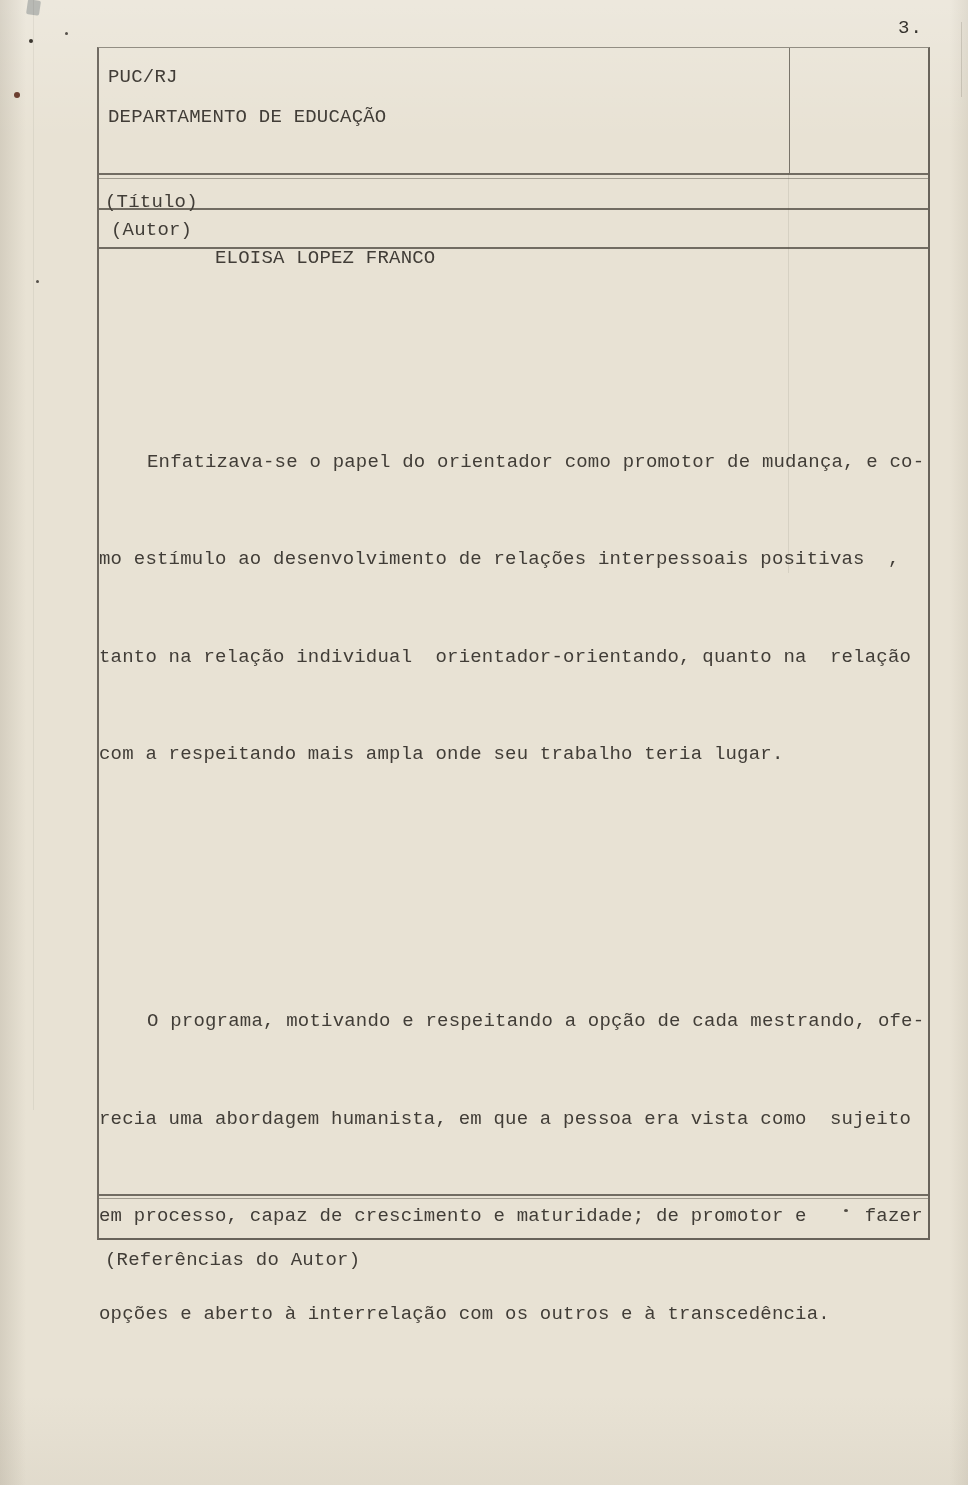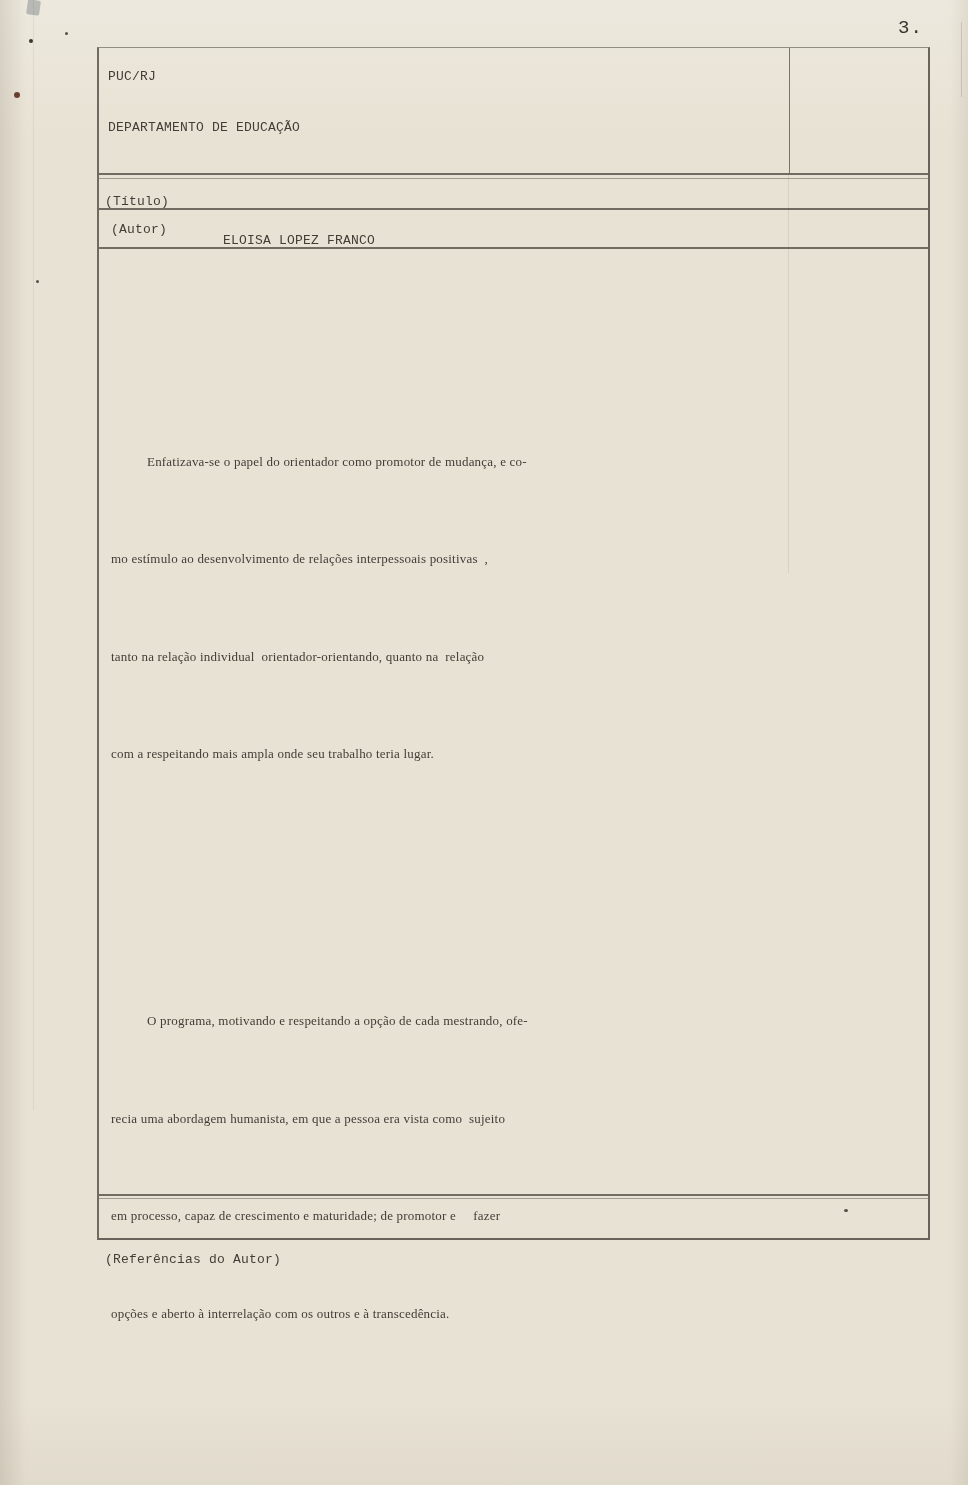--- a/index.html
+++ b/index.html
@@ -8,47 +8,47 @@
     position:relative;width:968px;height:1485px;
     background-color:#e8e2d4;
     background-image:
       linear-gradient(90deg, rgba(110,100,82,.16) 0, rgba(110,100,82,0) 26px),
       linear-gradient(270deg, rgba(110,100,82,.10) 0, rgba(110,100,82,0) 18px),
       linear-gradient(180deg, rgba(255,255,255,.22) 0, rgba(255,255,255,0) 140px),
       linear-gradient(0deg, rgba(110,100,82,.06) 0, rgba(110,100,82,0) 90px);
     font-family:"Liberation Mono","DejaVu Sans Mono",monospace;
     color:#413d37;
   }
-  .tw{font-size:13px;letter-spacing:0.2px;line-height:32.5px;white-space:pre;}
+  .tw{font-size:19px;letter-spacing:0.2px;line-height:32.5px;white-space:pre;}
   .page-num{position:absolute;top:12px;left:898px;font-size:19px;letter-spacing:1px;color:#35322d;}
   
   .form-box{position:absolute;left:97px;top:47px;width:833px;height:1193px;
     border-left:2px solid rgba(73,68,60,.75);
     border-right:2px solid rgba(73,68,60,.8);
     border-top:1.5px solid rgba(73,68,60,.55);
     border-bottom:2px solid rgba(73,68,60,.8);
     box-sizing:border-box;}
   .hline{position:absolute;left:0;right:0;height:0;border-top:2px solid rgba(73,68,60,.75);}
   .hline.thin{border-top:1px solid rgba(73,68,60,.45);}
   .vline{position:absolute;width:0;border-left:1.5px solid rgba(73,68,60,.7);}
   .fold{position:absolute;width:0;border-left:1px solid rgba(60,55,45,.10);}
   .crease{position:absolute;width:0;border-left:1px solid rgba(60,55,45,.07);}
   
   .doc-body{position:absolute;left:0;right:0;top:199px;padding-top:36px;}
-  .para{margin-top:7px;font-family:Liberation Serif, serif;}
+  .para{margin-top:7px;}
   .para:first-child{margin-top:0;}
-  .ln{padding-left:12px;}
+  .ln{padding-left:0;}
   .ln.ind{padding-left:48px;}
   
   .hdr-org{position:absolute;left:9px;top:13px;}
-  .hdr-dept{position:absolute;left:9px;top:64px;}
+  .hdr-dept{position:absolute;left:9px;top:53px;}
   .hdr-sem{position:absolute;left:57px;top:104px;}
   .title-label{position:absolute;left:6px;top:138px;text-align:center;}
   .autor-label{position:absolute;left:12px;top:166px;}
-  .autor-name{position:absolute;left:116px;top:177px;margin-left:8px;}
+  .autor-name{position:absolute;left:116px;top:194px;}
   .refs-label{position:absolute;left:6px;top:1156px;margin-top:40px;}
   
   .speck{position:absolute;border-radius:50%;}
   .staple{position:absolute;left:27px;top:0;width:13px;height:15px;background:rgba(120,128,130,.45);transform:rotate(8deg);border-radius:2px;}
   .edge-line{position:absolute;width:0;border-left:1px solid rgba(60,55,45,.16);}
 </style>
 </head>
 <body>
 
 <div class="sheet">

